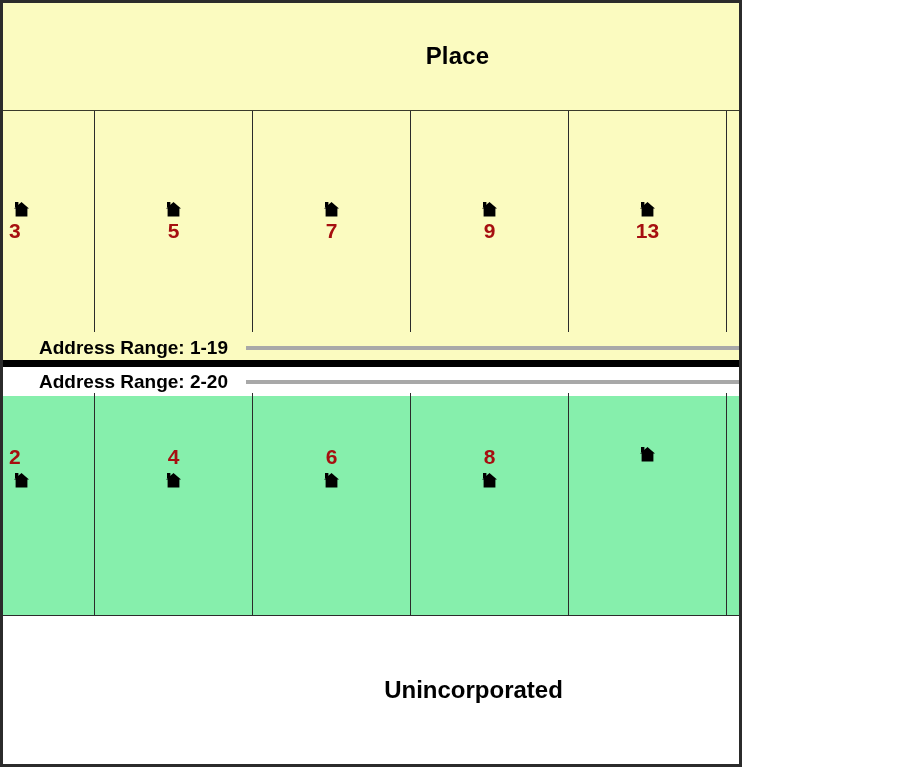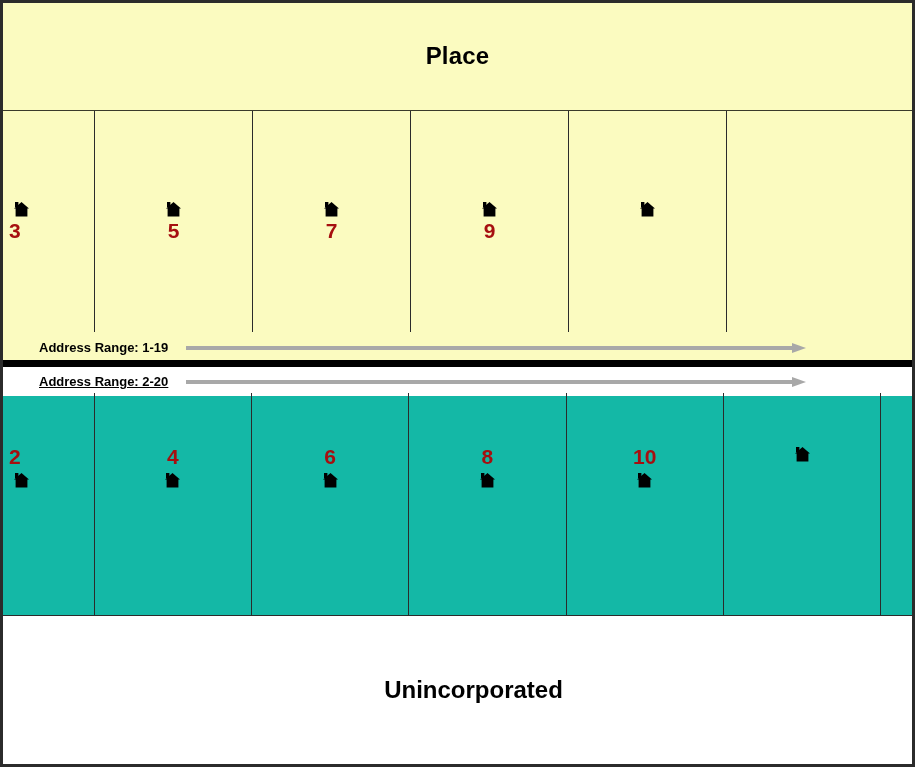--- a/index.html
+++ b/index.html
@@ -6,25 +6,25 @@
     margin: 0;
     padding: 0;
     background: #ffffff;
   }
   body {
     font-family: "Liberation Sans", sans-serif;
   }
 
   #diagram {
     position: relative;
-    width: 915px;
+    width: 742px;
     height: 767px;
     box-sizing: border-box;
     border: 3px solid #2b2b2b;
-    background: #14b8a6;
+    background: #86efac;
     overflow: hidden;
   }
 
   
   .place-block {
     position: absolute;
     left: 0;
     top: 0;
     width: 909px;
     height: 362px;
@@ -119,24 +119,23 @@
     align-items: center;
     box-sizing: border-box;
   }
   .range-band.odd-band {
     top: 330px;
     background: #fbfbc0;
   }
   .range-band.even-band {
     top: 364px;
     background: #ffffff;
-    text-decoration: underline;
   }
   .range-label {
-    font-size: 13px;
+    font-size: 19px;
     font-weight: bold;
     color: #000000;
     margin-left: 36px;
     white-space: nowrap;
   }
   .range-arrow {
     position: relative;
     margin-left: 18px;
     flex: 1;
     height: 9px;
@@ -250,20 +249,21 @@
     </div>
 
 
     <div class="lot w-mid">
       <div class="lot-inner">
         <svg class="house-icon" viewBox="0 0 17 16">
           <rect x="2" y="1" width="3.4" height="5" fill="#000000"></rect>
           <polygon points="8.5,1 16,7.5 1,7.5" fill="#000000"></polygon>
           <rect x="2.6" y="7" width="11.8" height="8.5" fill="#000000"></rect>
         </svg>
+        <span class="addr-num">13</span>
       </div>
     </div>
 
     <div class="lot w-last"></div>
   </div>
 
   <div class="range-band odd-band">
     <span class="range-label">Address Range: 1-19</span>
     <span class="range-arrow">
       <span class="shaft"></span>
@@ -320,30 +320,20 @@
       <div class="lot-inner">
         <span class="addr-num">8</span>
         <svg class="house-icon" viewBox="0 0 17 16">
           <rect x="2" y="1" width="3.4" height="5" fill="#000000"></rect>
           <polygon points="8.5,1 16,7.5 1,7.5" fill="#000000"></polygon>
           <rect x="2.6" y="7" width="11.8" height="8.5" fill="#000000"></rect>
         </svg>
       </div>
     </div>
 
-    <div class="lot w-mid">
-      <div class="lot-inner">
-        <span class="addr-num">10</span>
-        <svg class="house-icon" viewBox="0 0 17 16">
-          <rect x="2" y="1" width="3.4" height="5" fill="#000000"></rect>
-          <polygon points="8.5,1 16,7.5 1,7.5" fill="#000000"></polygon>
-          <rect x="2.6" y="7" width="11.8" height="8.5" fill="#000000"></rect>
-        </svg>
-      </div>
-    </div>
 
     <div class="lot w-mid">
       <div class="lot-inner">
         <svg class="house-icon" viewBox="0 0 17 16">
           <rect x="2" y="1" width="3.4" height="5" fill="#000000"></rect>
           <polygon points="8.5,1 16,7.5 1,7.5" fill="#000000"></polygon>
           <rect x="2.6" y="7" width="11.8" height="8.5" fill="#000000"></rect>
         </svg>
       </div>
     </div>

